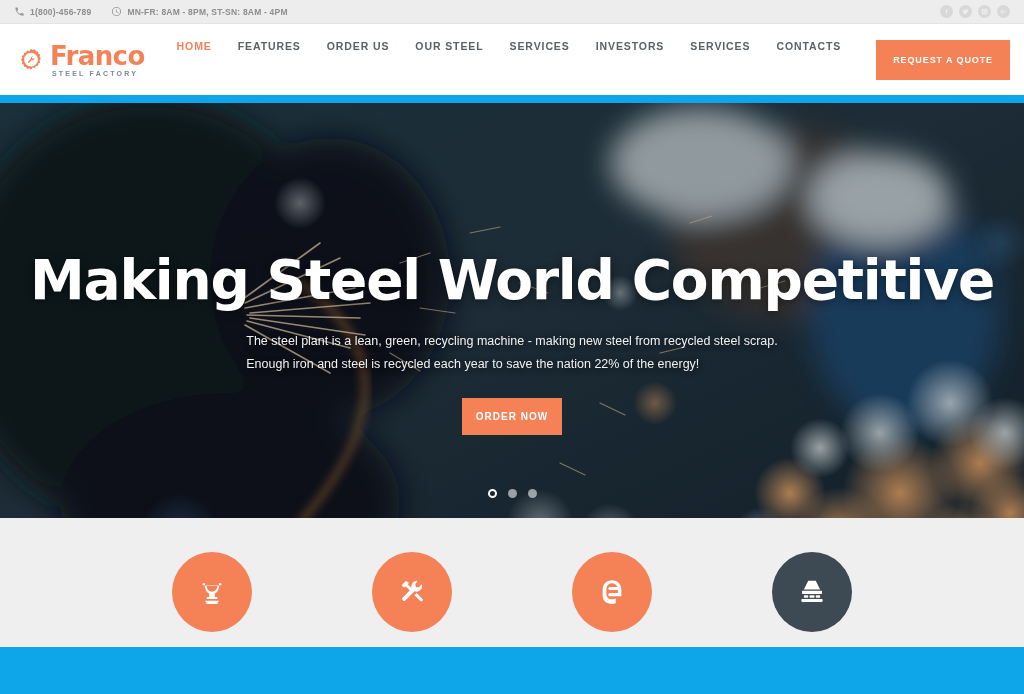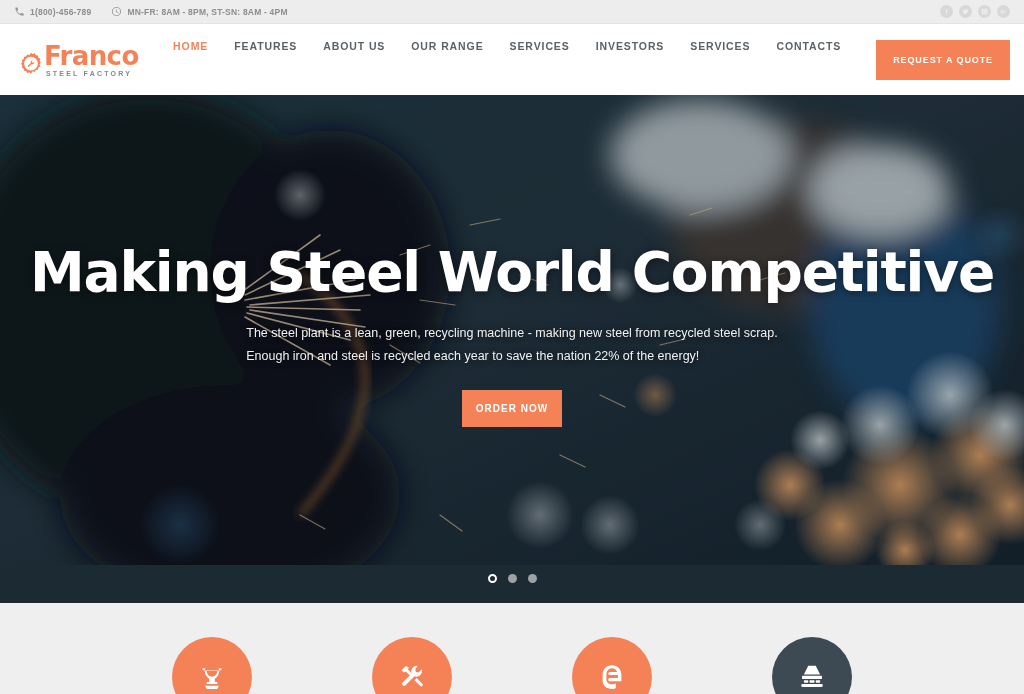--- a/index.html
+++ b/index.html
@@ -25,21 +25,21 @@
     width:13px; height:13px; border-radius:50%; background:#d8d8d8;
     display:flex; align-items:center; justify-content:center;
   }
   .soc svg { width:7px; height:7px; fill:#f0f0f0; }
 
   
   .header {
     height:71px; background:#ffffff; display:flex; align-items:center;
     padding:0 14px 0 18px;
   }
-  .logo { display:flex; align-items:flex-end; }
+  .logo { display:flex; align-items:center; gap:6px; }
   .logo-gear { width:26px; height:26px; flex:none; }
   .logo-txt { display:flex; flex-direction:column; line-height:1; }
   .logo-name {
     font-family:"DejaVu Sans", sans-serif;
     font-size:26px; font-weight:bold; color:#f58257; letter-spacing:-0.6px;
   }
   .logo-sub {
     font-size:7px; font-weight:bold; color:#7d8a93; letter-spacing:2.2px;
     margin-top:1px; padding-left:2px;
   }
@@ -51,21 +51,21 @@
   }
   .nav-link.active { color:#f58257; }
   .quote-btn {
     margin-left:22px; background:#f58257; color:#fff; border:none;
     font-family:"Liberation Sans", sans-serif;
     font-size:9px; font-weight:bold; letter-spacing:0.9px;
     padding:15px 17px; cursor:pointer; white-space:nowrap;
   }
 
   
-  .hero { position:relative; height:508px; overflow:hidden; background:#1c2a33; }
+  .hero { position:relative; height:415px; overflow:hidden; background:#1c2a33;margin-top:8px; }
   .hero-bg { position:absolute; inset:0; }
   .hero-content {
     position:absolute; inset:0; z-index:6;
     display:flex; flex-direction:column; align-items:center;
     padding-top:150px;
   }
   .hero-title {
     font-family:"DejaVu Sans", sans-serif;
     font-size:55px; font-weight:bold; color:#ffffff; letter-spacing:-1.2px;
     text-shadow:0 2px 10px rgba(0,0,0,.45); line-height:1; white-space:nowrap;
@@ -153,22 +153,22 @@
       </svg>
       <span class="logo-txt">
         <span class="logo-name">Franco</span>
         <span class="logo-sub">STEEL FACTORY</span>
       </span>
     </a>
 
     <nav class="nav">
       <a class="nav-link active">HOME</a>
       <a class="nav-link">FEATURES</a>
-      <a class="nav-link">ABOUT US</a>
-      <a class="nav-link">OUR RANGE</a>
+      <a class="nav-link">ORDER US</a>
+      <a class="nav-link">OUR STEEL</a>
       <a class="nav-link">SERVICES</a>
       <a class="nav-link">INVESTORS</a>
       <a class="nav-link">SERVICES</a>
       <a class="nav-link">CONTACTS</a>
       <button class="quote-btn">REQUEST A QUOTE</button>
     </nav>
   </div>
 
   <div class="hero">
     <svg class="hero-bg" viewBox="0 0 1024 470" preserveAspectRatio="none">

